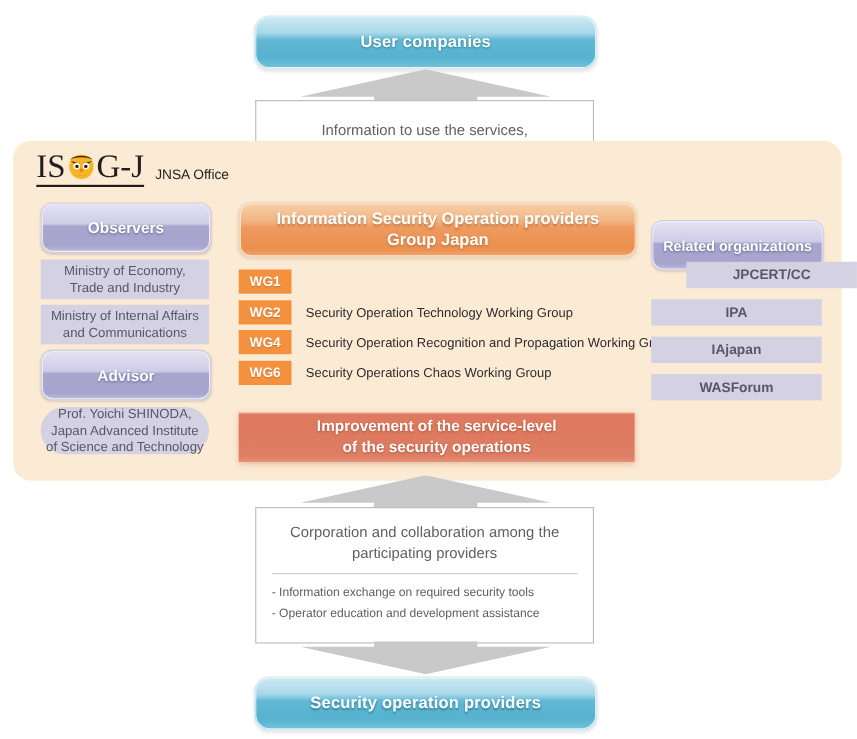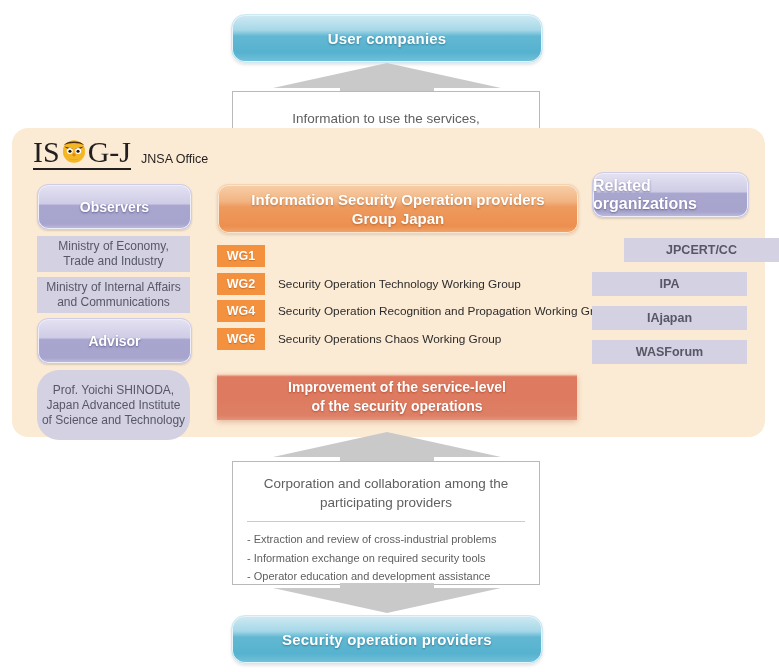--- a/index.html
+++ b/index.html
@@ -149,21 +149,21 @@
 <div class="abs lavchip" style="left:37px;top:236px;width:153px;height:36px;white-space:pre-line;">Ministry of Economy,
 Trade and Industry</div>
 
 <div class="abs lavchip" style="left:37px;top:277px;width:153px;height:36px;white-space:pre-line;">Ministry of Internal Affairs
 and Communications</div>
 
 <div class="abs purplebtn" style="left:37px;top:318px;width:153px;height:44px;">
   <span>Advisor</span>
 </div>
 
-<div class="abs lavchip" style="left:37px;top:370px;width:153px;height:70px;white-space:pre-line;border-radius:22px;">Prof. Yoichi SHINODA,
+<div class="abs lavchip" style="left:37px;top:370px;width:153px;height:43px;white-space:pre-line;border-radius:22px;">Prof. Yoichi SHINODA,
 Japan Advanced Institute
 of Science and Technology</div>
 
 <div class="abs orangebox" style="left:217px;top:184px;width:360px;height:48px;white-space:pre-line;">Information Security Operation providers
 Group Japan</div>
 
 <div class="abs wgrow" style="left:217px;top:245px;">
   <span class="wgtag">WG1</span>
 </div>
 <div class="abs wgrow" style="left:217px;top:273px;">
@@ -175,39 +175,38 @@
   <span class="wgtext">Security Operation Recognition and Propagation Working Group</span>
 </div>
 <div class="abs wgrow" style="left:217px;top:328px;">
   <span class="wgtag">WG6</span>
   <span class="wgtext">Security Operations Chaos Working Group</span>
 </div>
 
 <div class="abs redbox" style="left:217px;top:374px;width:360px;height:46px;white-space:pre-line;">Improvement of the service-level
 of the security operations</div>
 
-<div class="abs purplebtn" style="left:592px;top:172px;width:155px;height:44px;font-size:16px;">
+<div class="abs purplebtn" style="left:592px;top:200px;width:155px;height:44px;font-size:13px;">
   <span>Related organizations</span>
 </div>
 
 <div class="abs lavchip bold" style="left:592px;top:238px;width:155px;height:24px;margin-left:32px;">JPCERT/CC</div>
 <div class="abs lavchip bold" style="left:592px;top:272px;width:155px;height:24px;">IPA</div>
 <div class="abs lavchip bold" style="left:592px;top:306px;width:155px;height:24px;">IAjapan</div>
 <div class="abs lavchip bold" style="left:592px;top:340px;width:155px;height:24px;">WASForum</div>
 
 <svg class="abs" style="left:273px;top:432px;" width="228" height="30" viewBox="0 0 228 30">
   <polygon points="114,0 228,25 161,25 161,30 67,30 67,25 0,25" fill="#c9c9c9"></polygon>
 </svg>
 
 <div class="abs whitebox" id="bottom-note" style="left:232px;top:461px;width:308px;height:124px;padding-top:12px;">
   <div class="wb-title" style="white-space:pre-line;">Corporation and collaboration among the
 participating providers</div>
   <div class="wb-rule"></div>
   <div class="wb-list">
-    <div>- Extraction and review of cross-industrial problems</div>
     <div>- Information exchange on required security tools</div>
     <div>- Operator education and development assistance</div>
   </div>
 </div>
 
 <svg class="abs" style="left:273px;top:583px;" width="228" height="30" viewBox="0 0 228 30">
   <polygon points="114,30 0,5 67,5 67,0 161,0 161,5 228,5" fill="#c9c9c9"></polygon>
 </svg>
 
 <div class="abs bluebox" id="bottom-box" style="left:231px;top:615px;width:310px;height:47px;">

